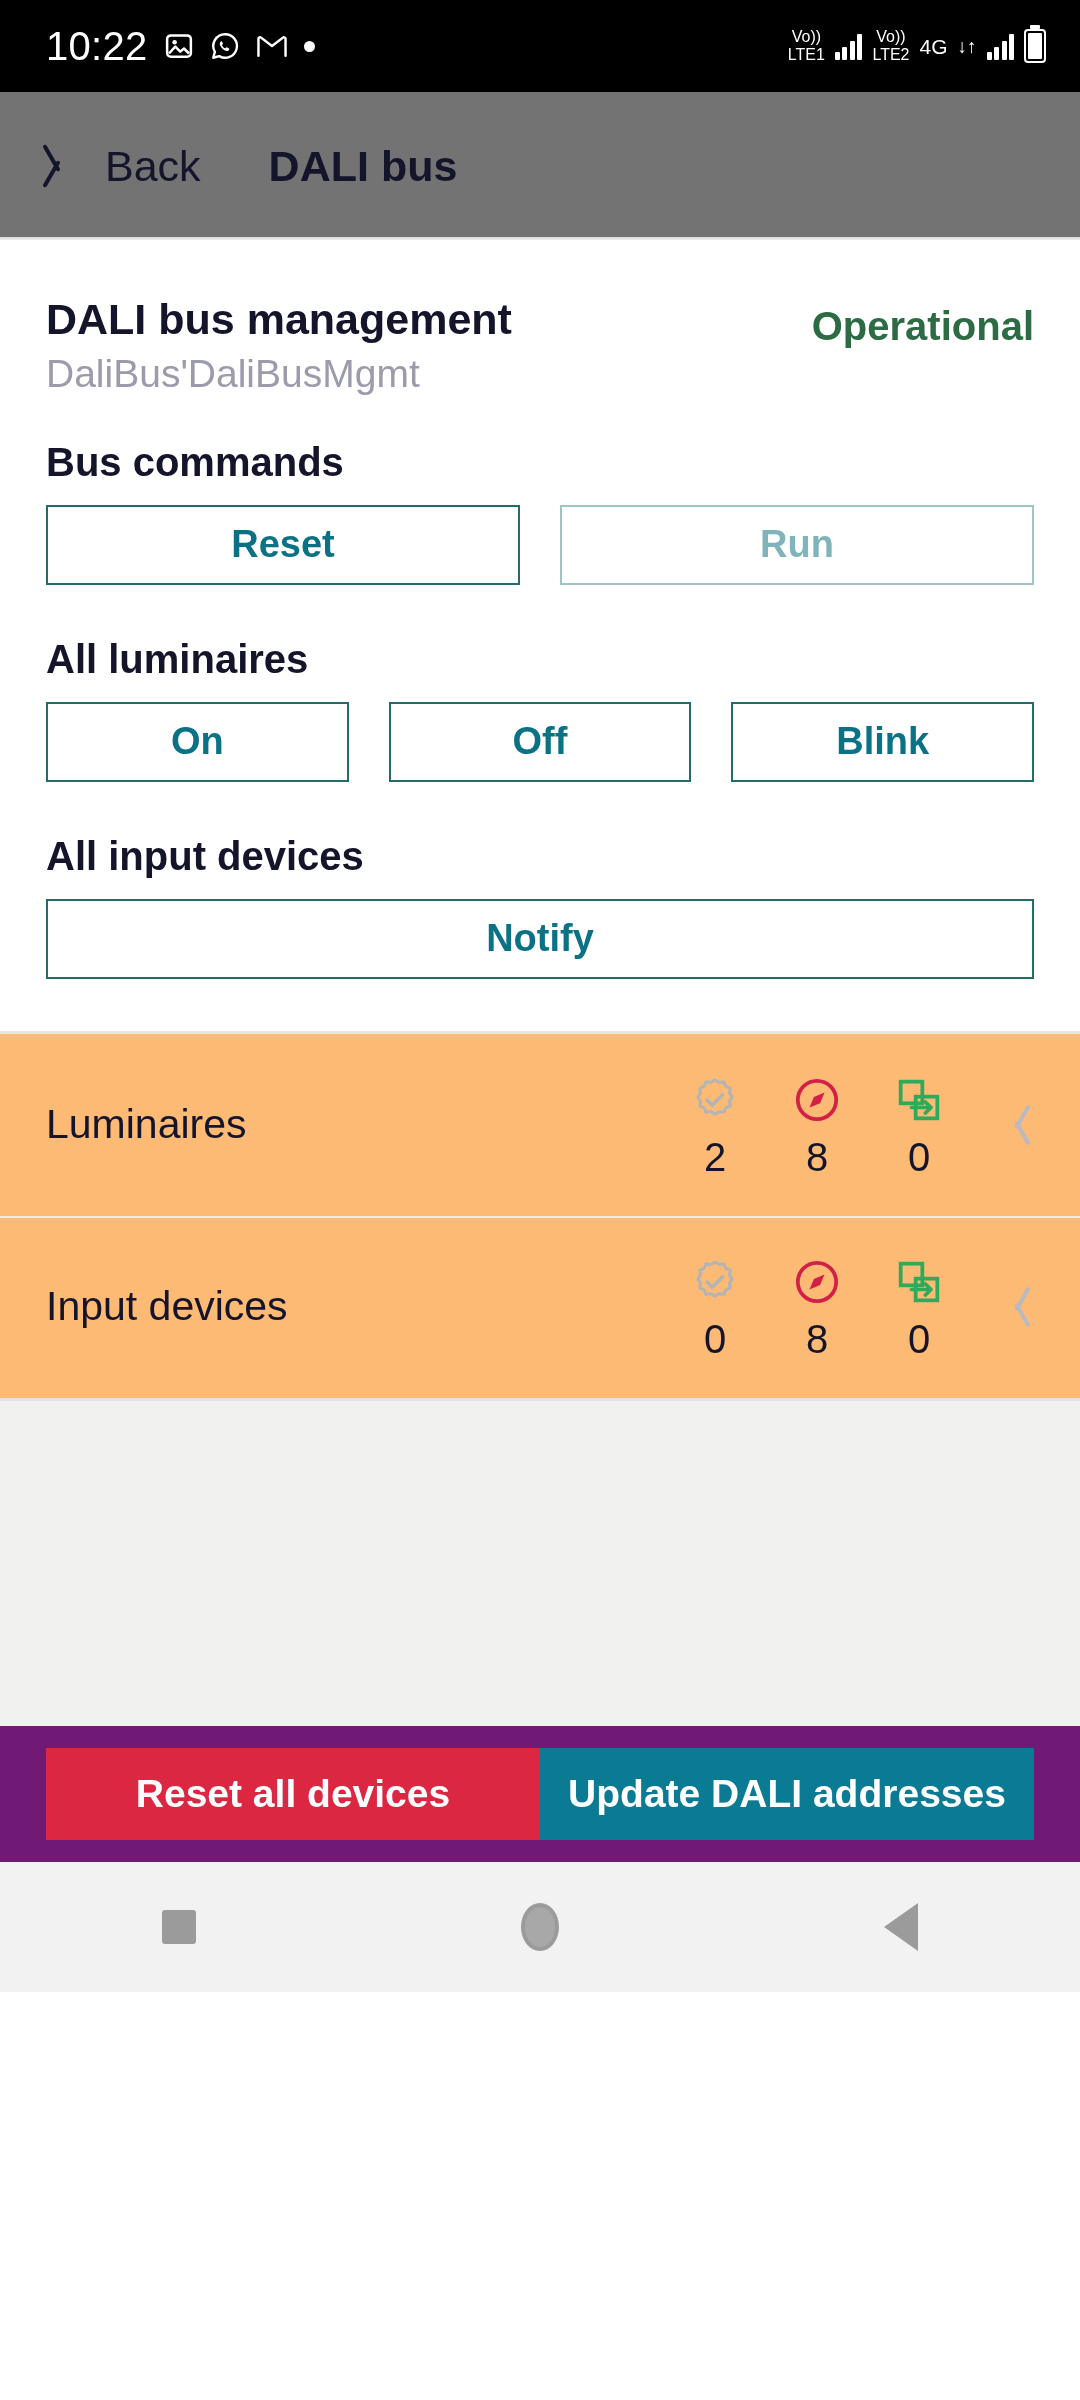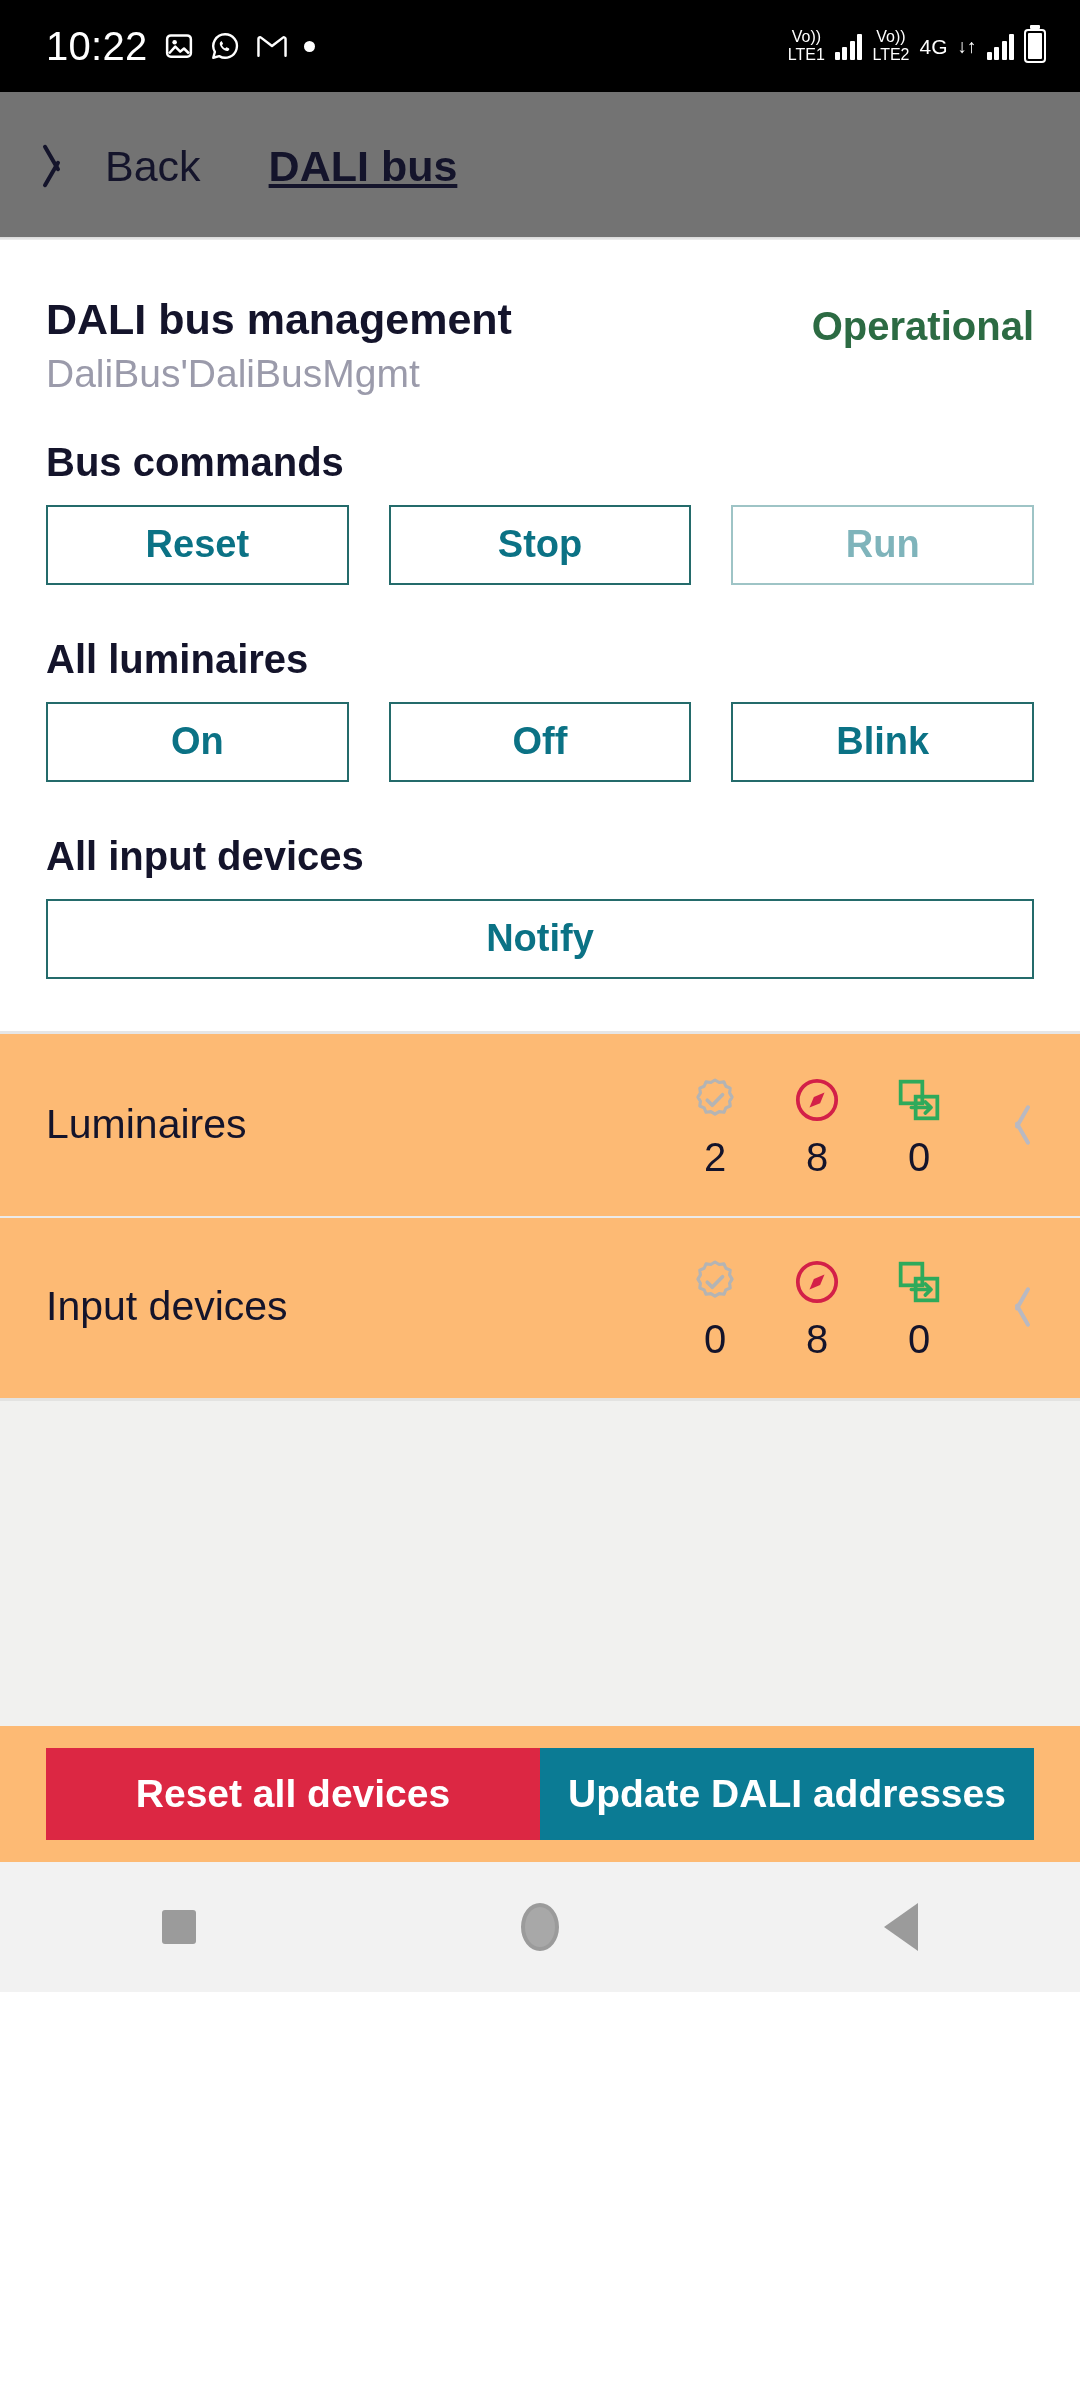--- a/index.html
+++ b/index.html
@@ -46,21 +46,21 @@
     background:linear-gradient(to bottom,#d8d8d8,#efefef);
   }
   .back-btn { display:flex; align-items:center; gap:26px; cursor:pointer; }
   .chev-left { width:34px; height:54px; position:relative; }
   .chev-left::before, .chev-left::after {
     content:""; position:absolute; left:12px; width:4px; background:#14142b; border-radius:2px;
   }
   .chev-left::before { top:2px; height:30px; transform-origin:bottom center; transform:rotate(-30deg); }
   .chev-left::after  { bottom:2px; height:30px; transform-origin:top center; transform:rotate(30deg); }
   .back-label { font-size:43px; color:#14142b; font-weight:400; }
-  .appbar-title { font-size:43px; color:#14142b; font-weight:700; margin-left:68px;text-decoration:underline; }
+  .appbar-title { font-size:43px; color:#14142b; font-weight:700; margin-left:68px; }
 
   
   .content { flex:1 1 auto; display:flex; flex-direction:column; overflow:hidden; background:#ffffff; }
 
   .panel { background:#fff; padding:4px 46px; }
 
   .titlerow { display:flex; justify-content:space-between; align-items:flex-start; padding-top:50px; }
   .title-main { font-size:43px; font-weight:700; color:#14142b; line-height:1.18; }
   .title-sub  { font-size:39px; color:#9b9bab; line-height:1.2; margin-top:6px; }
   .status-ok  { font-size:40px; color:#2c6b43; padding-top:10px; white-space:nowrap;font-weight:bold; }
@@ -101,21 +101,21 @@
   .chev-right { width:46px; height:54px; position:relative; margin-left:26px; }
   .chev-right::before, .chev-right::after {
     content:""; position:absolute; left:18px; width:3.5px; background:#b9b9c2; border-radius:2px;
   }
   .chev-right::before { top:4px; height:26px; transform-origin:bottom center; transform:rotate(30deg); }
   .chev-right::after  { bottom:4px; height:26px; transform-origin:top center; transform:rotate(-30deg); }
 
   .filler { flex:1 1 auto; background:#f1f1ef; border-top:3px solid #e3e3e1; }
 
   
-  .actions { display:flex; gap:0; padding:0 46px; background:#fdba74; flex:0 0 auto;
+  .actions { display:flex; gap:0; padding:0 46px; background:#701a75; flex:0 0 auto;
              padding-top:22px; padding-bottom:22px; }
   .abtn { flex:1 1 0; height:92px; display:flex; align-items:center; justify-content:center;
           font-size:39px; font-weight:700; color:#fff; cursor:pointer; user-select:none; }
   .abtn.danger { background:#dc2743; }
   .abtn.primary { background:#0b7b94; }
 
   
   .navbar { height:130px; background:#f2f2f2; display:flex; align-items:center;
             justify-content:space-around; flex:0 0 auto; }
   .nav-sq { width:34px; height:34px; background:#9b9b9b; border-radius:3px; }
@@ -195,21 +195,20 @@
         <div>
           <div class="title-main">DALI bus management</div>
           <div class="title-sub">DaliBus'DaliBusMgmt</div>
         </div>
         <div class="status-ok">Operational</div>
       </div>
 
       <div class="section-title">Bus commands</div>
       <div class="btn-row">
         <div class="obtn">Reset</div>
-        <div class="obtn">Stop</div>
         <div class="obtn disabled">Run</div>
       </div>
 
       <div class="section-title tight">All luminaires</div>
       <div class="btn-row">
         <div class="obtn">On</div>
         <div class="obtn">Off</div>
         <div class="obtn">Blink</div>
       </div>
 

